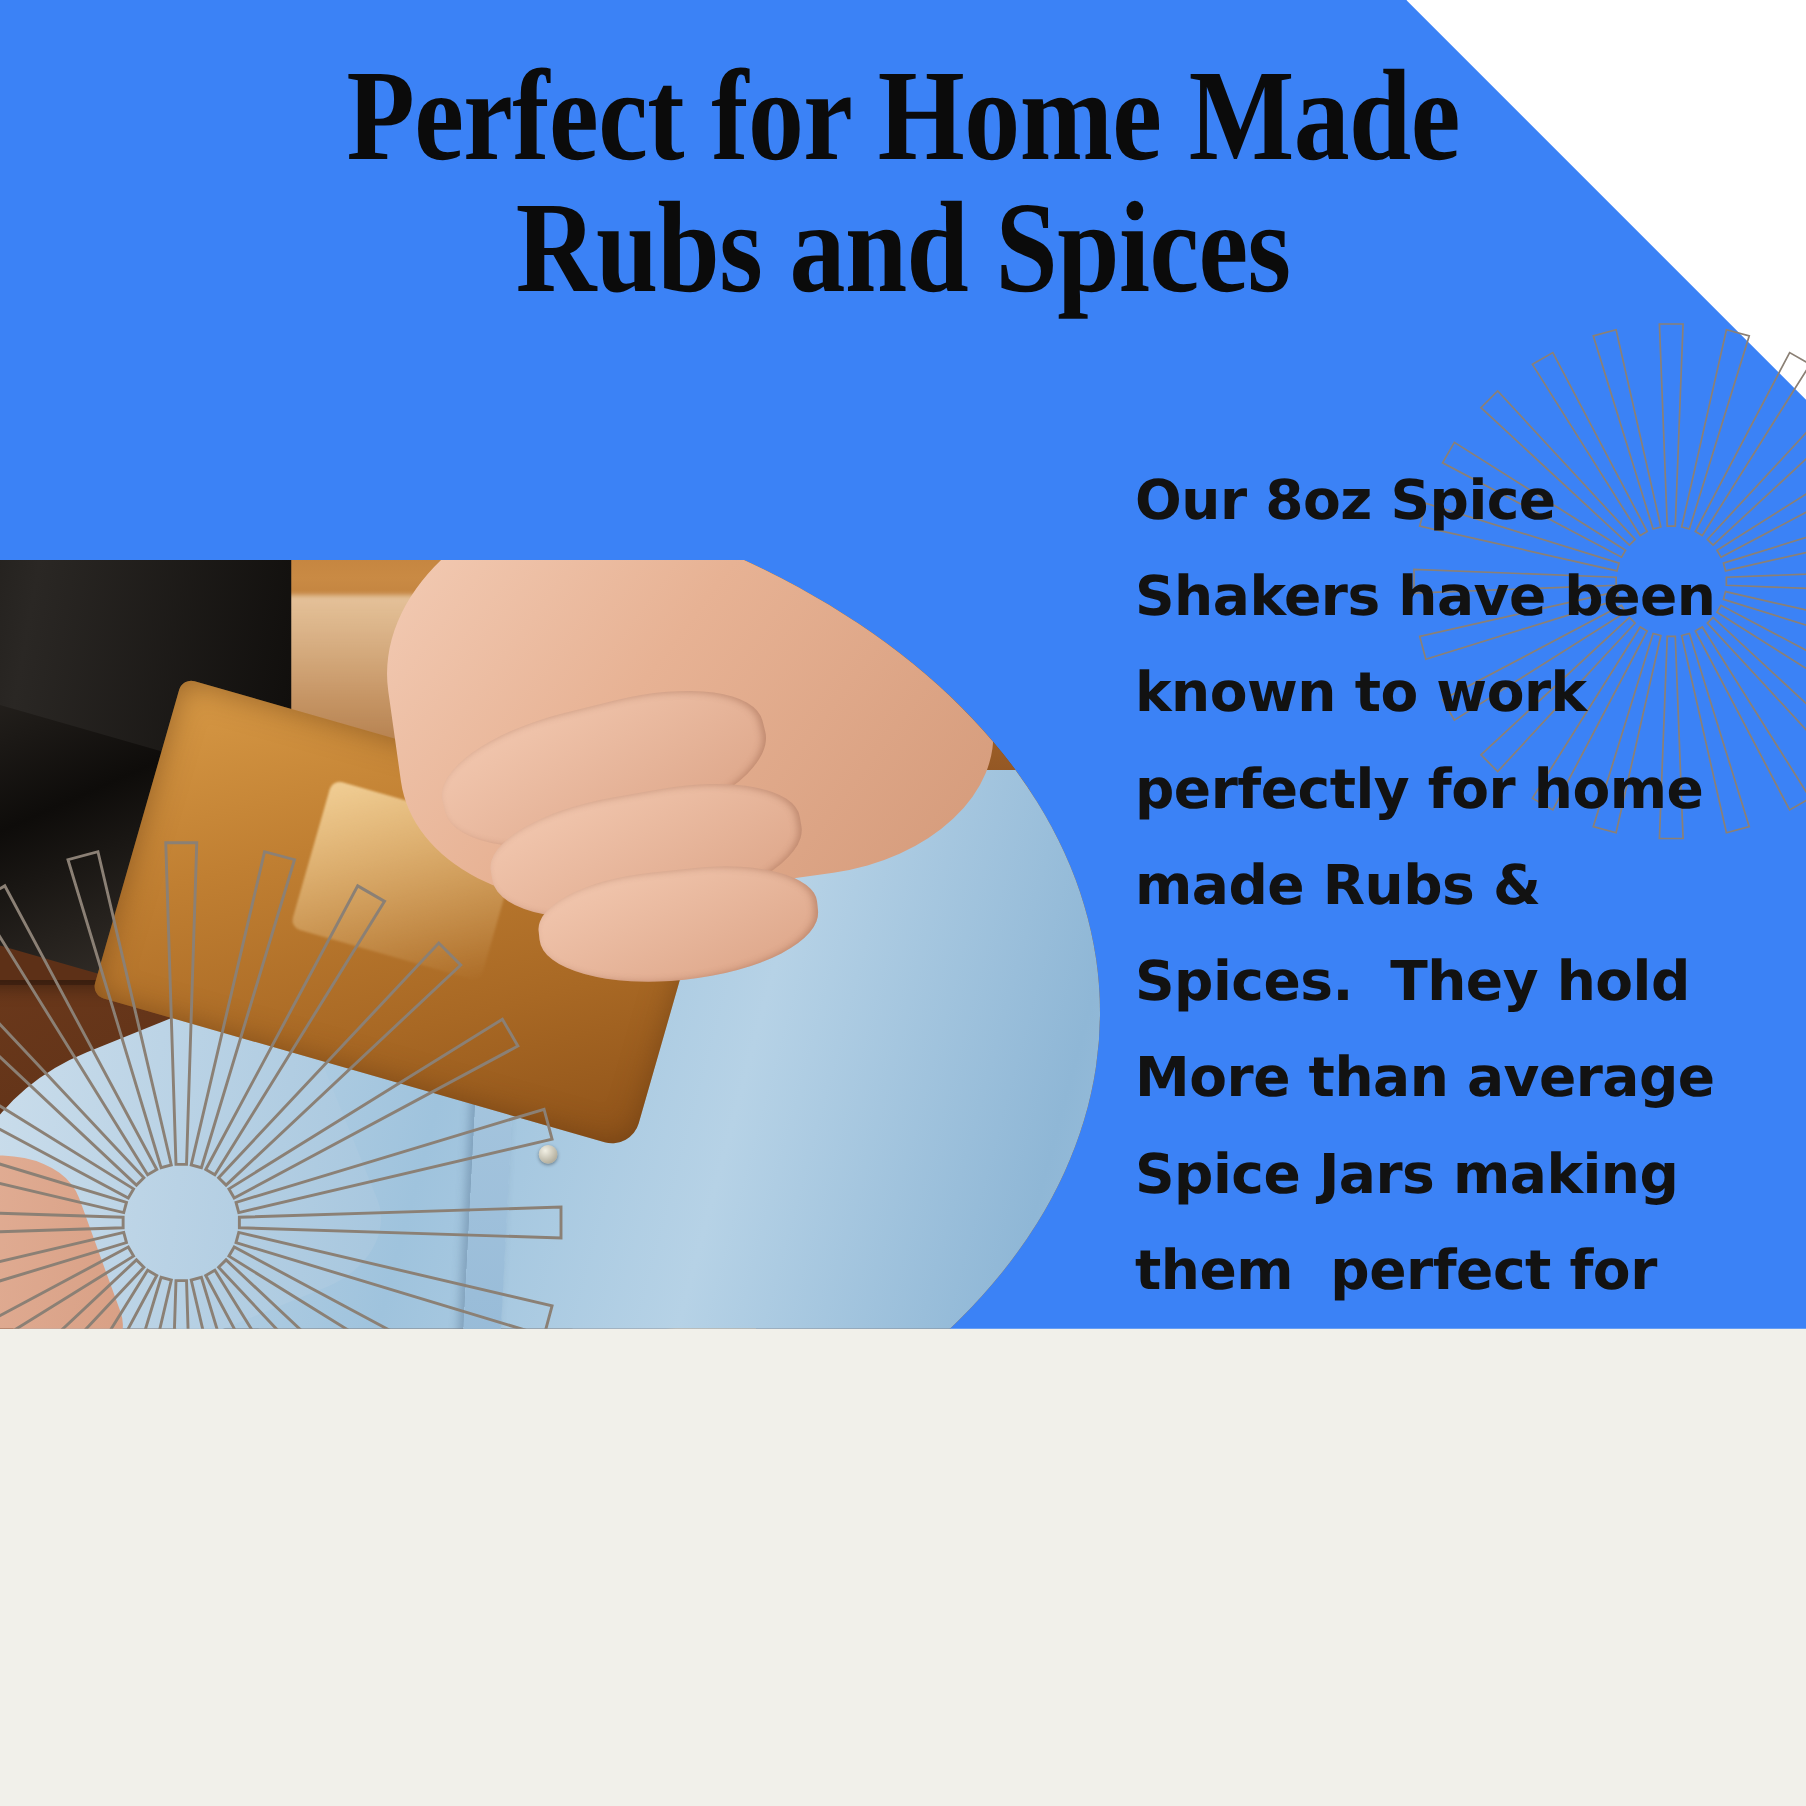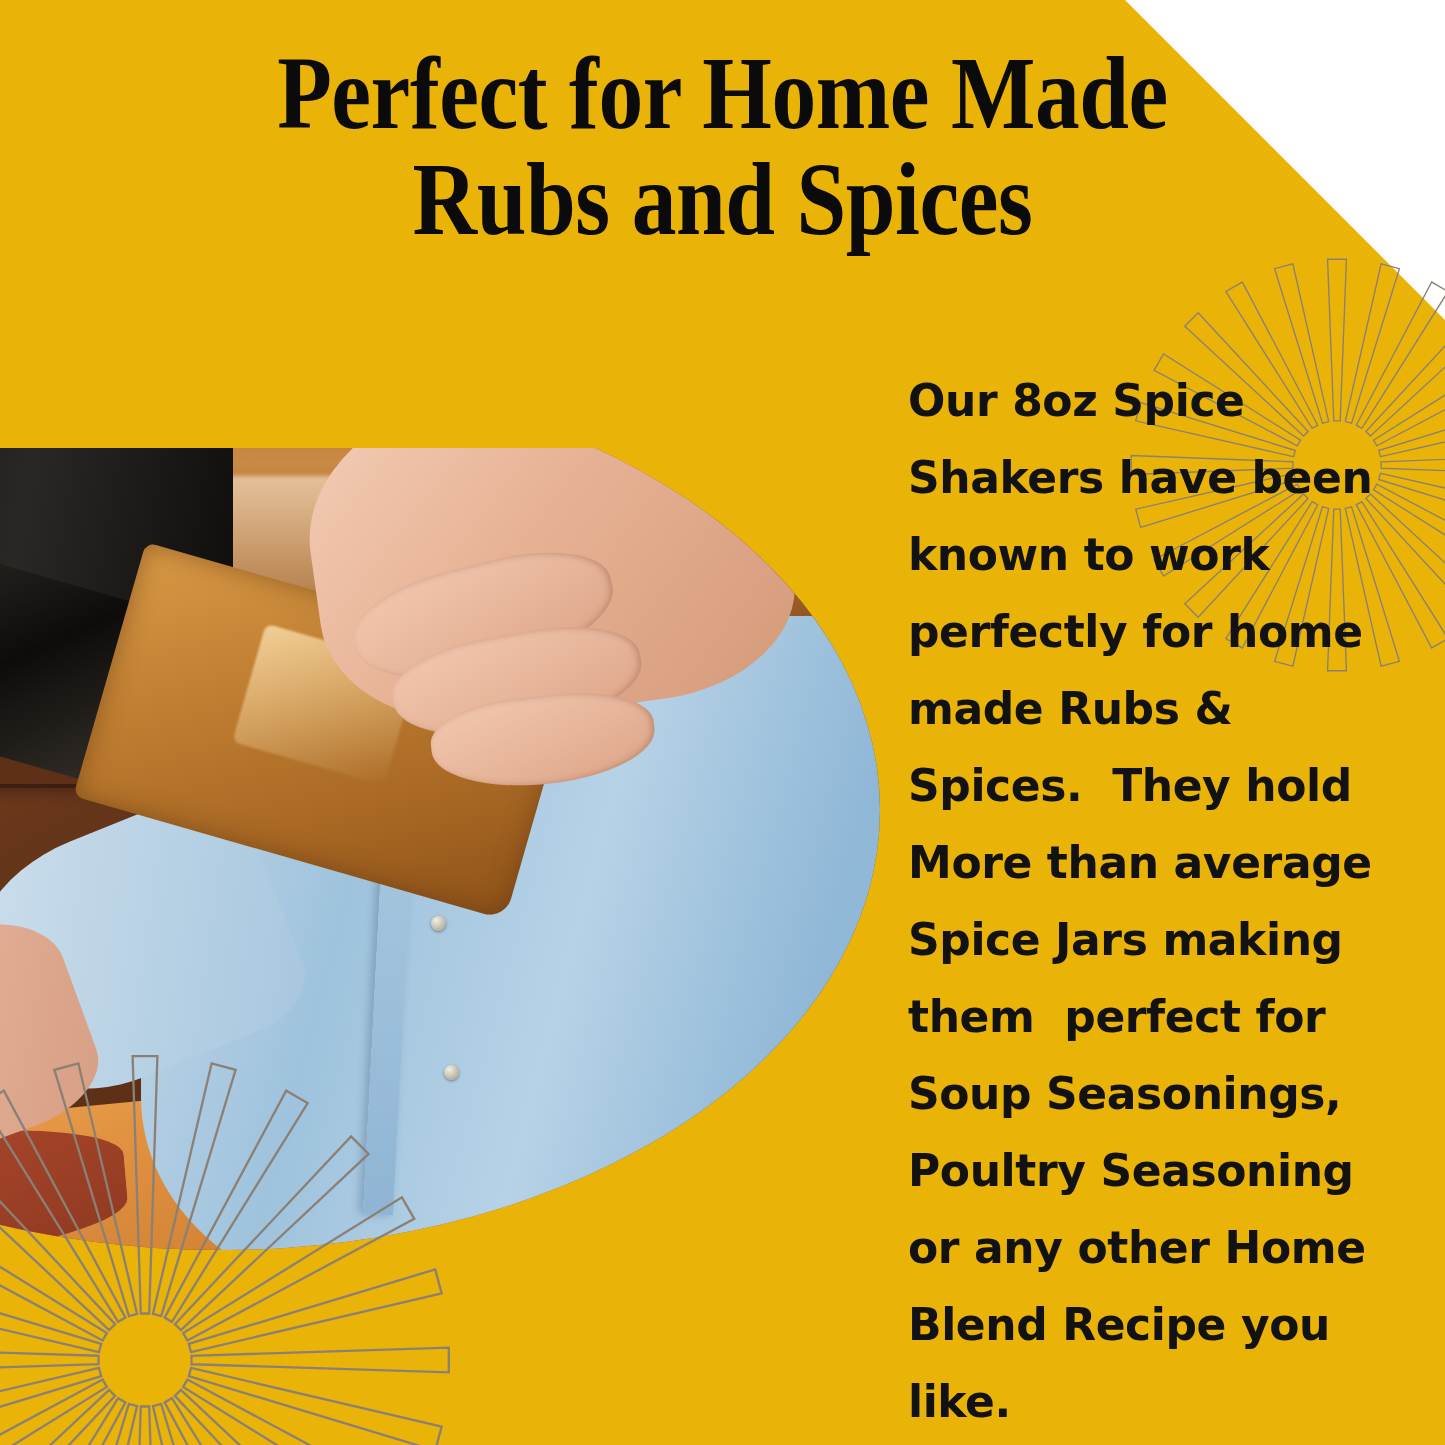--- a/index.html
+++ b/index.html
@@ -5,22 +5,22 @@
   * { margin:0; padding:0; box-sizing:border-box; }
 
   html, body {
     width:1445px; height:1445px;
     background:#f1f0ea;
     overflow:hidden;
   }
 
   #page {
     position:relative;
-    width:1445px; height:1445px;
-    background:#eab308;
+    width:1445px; height:1063px;
+    background:#3b82f6;
     font-family:"Liberation Sans", sans-serif;
     overflow:hidden;
   }
 
   
   .corner-wedge {
     position:absolute;
     top:0; right:0;
     width:320px; height:320px;
     background:#ffffff;

